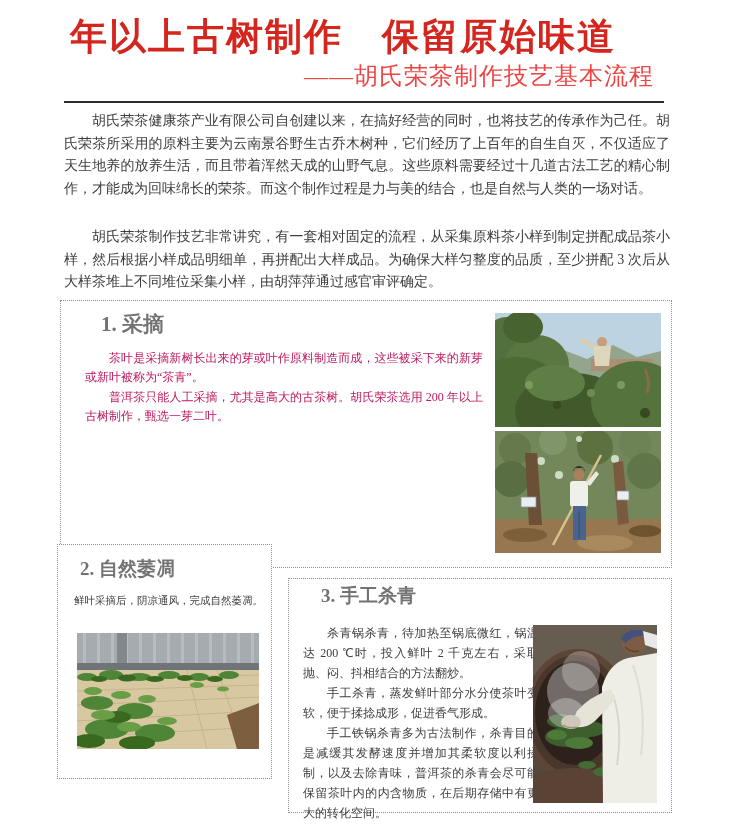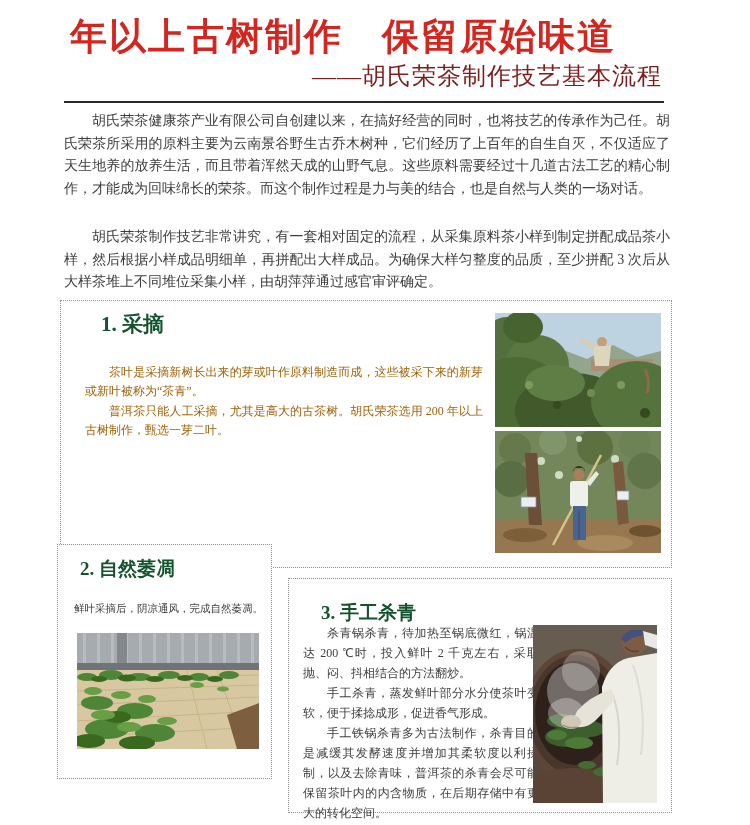--- a/index.html
+++ b/index.html
@@ -9,59 +9,59 @@
     font-family:"Liberation Serif", serif; color:#3a3a3a; overflow:hidden;
   }
   
   .main-title {
     position:absolute; left:70px; top:16px;
     font-family:"Liberation Sans", sans-serif; font-weight:bold;
     font-size:37px; line-height:42px; letter-spacing:2px; color:#d4261f;
     white-space:nowrap;
   }
   .sub-title {
-    position:absolute; left:56px; top:60px; width:606px;
-    text-align:right; font-size:24px; line-height:32px; color:#7f1d1d;
+    position:absolute; left:48px; top:60px; width:606px;
+    text-align:right; font-size:24px; line-height:32px; color:#ef4444;
     letter-spacing:1px;
   }
   .header-rule {
     position:absolute; left:64px; top:101px; width:600px; height:2px;
     background:#2a2a2a;
   }
   
   .intro {
     position:absolute; left:64px; width:606px;
     font-size:14px; line-height:22.5px; text-align:justify;
     text-indent:2em; color:#3d3d3d;
   }
   .intro-1 { top:110px; }
   .intro-2 { top:226px; }
   
   .box { position:absolute; border:1px dotted #8f8f8f; background:#ffffff; }
   .box-1 { left:60px;  top:300px; width:612px; height:268px; }
   .box-2 { left:57px;  top:544px; width:215px; height:235px; }
   .box-3 { left:288px; top:578px; width:384px; height:235px; }
   .sec-heading {
-    position:absolute; font-weight:bold; color:#14532d;
+    position:absolute; font-weight:bold; color:#737373;
     font-family:"Liberation Serif", serif; white-space:nowrap;
   }
   .h-1 { left:40px; top:9px;  font-size:21px; }
   .h-2 { left:22px; top:11px; font-size:19px; }
-  .h-3 { left:32px; top:21px; font-size:19px; }
+  .h-3 { left:32px; top:4px; font-size:19px; }
   .sec-text p { text-indent:2em; text-align:justify; }
   .s1-text {
-    position:absolute; left:24px; top:62px; width:398px;
-    font-size:12px; line-height:19.3px; color:#a16207;
+    position:absolute; left:24px; top:48px; width:398px;
+    font-size:12px; line-height:19.3px; color:#be185d;
   }
   .s1-photos { position:absolute; left:434px; top:12px; width:166px; }
   .s1-photos svg { display:block; }
   .s1-photos .ph-gap { height:4px; }
   .s2-text {
     position:absolute; left:16px; top:47px; width:192px;
-    font-size:10.5px; line-height:18px; color:#3d3d3d; white-space:nowrap;margin-top:8px;
+    font-size:10.5px; line-height:18px; color:#3d3d3d; white-space:nowrap;
   }
   .s2-photo { position:absolute; left:19px; top:88px; }
   .s3-text {
     position:absolute; left:14px; top:44px; width:236px;
     font-size:12px; line-height:20px; color:#3d3d3d;
   }
   .s3-photo { position:absolute; left:244px; top:46px; }
   svg { display:block; }
 </style>
 </head>

